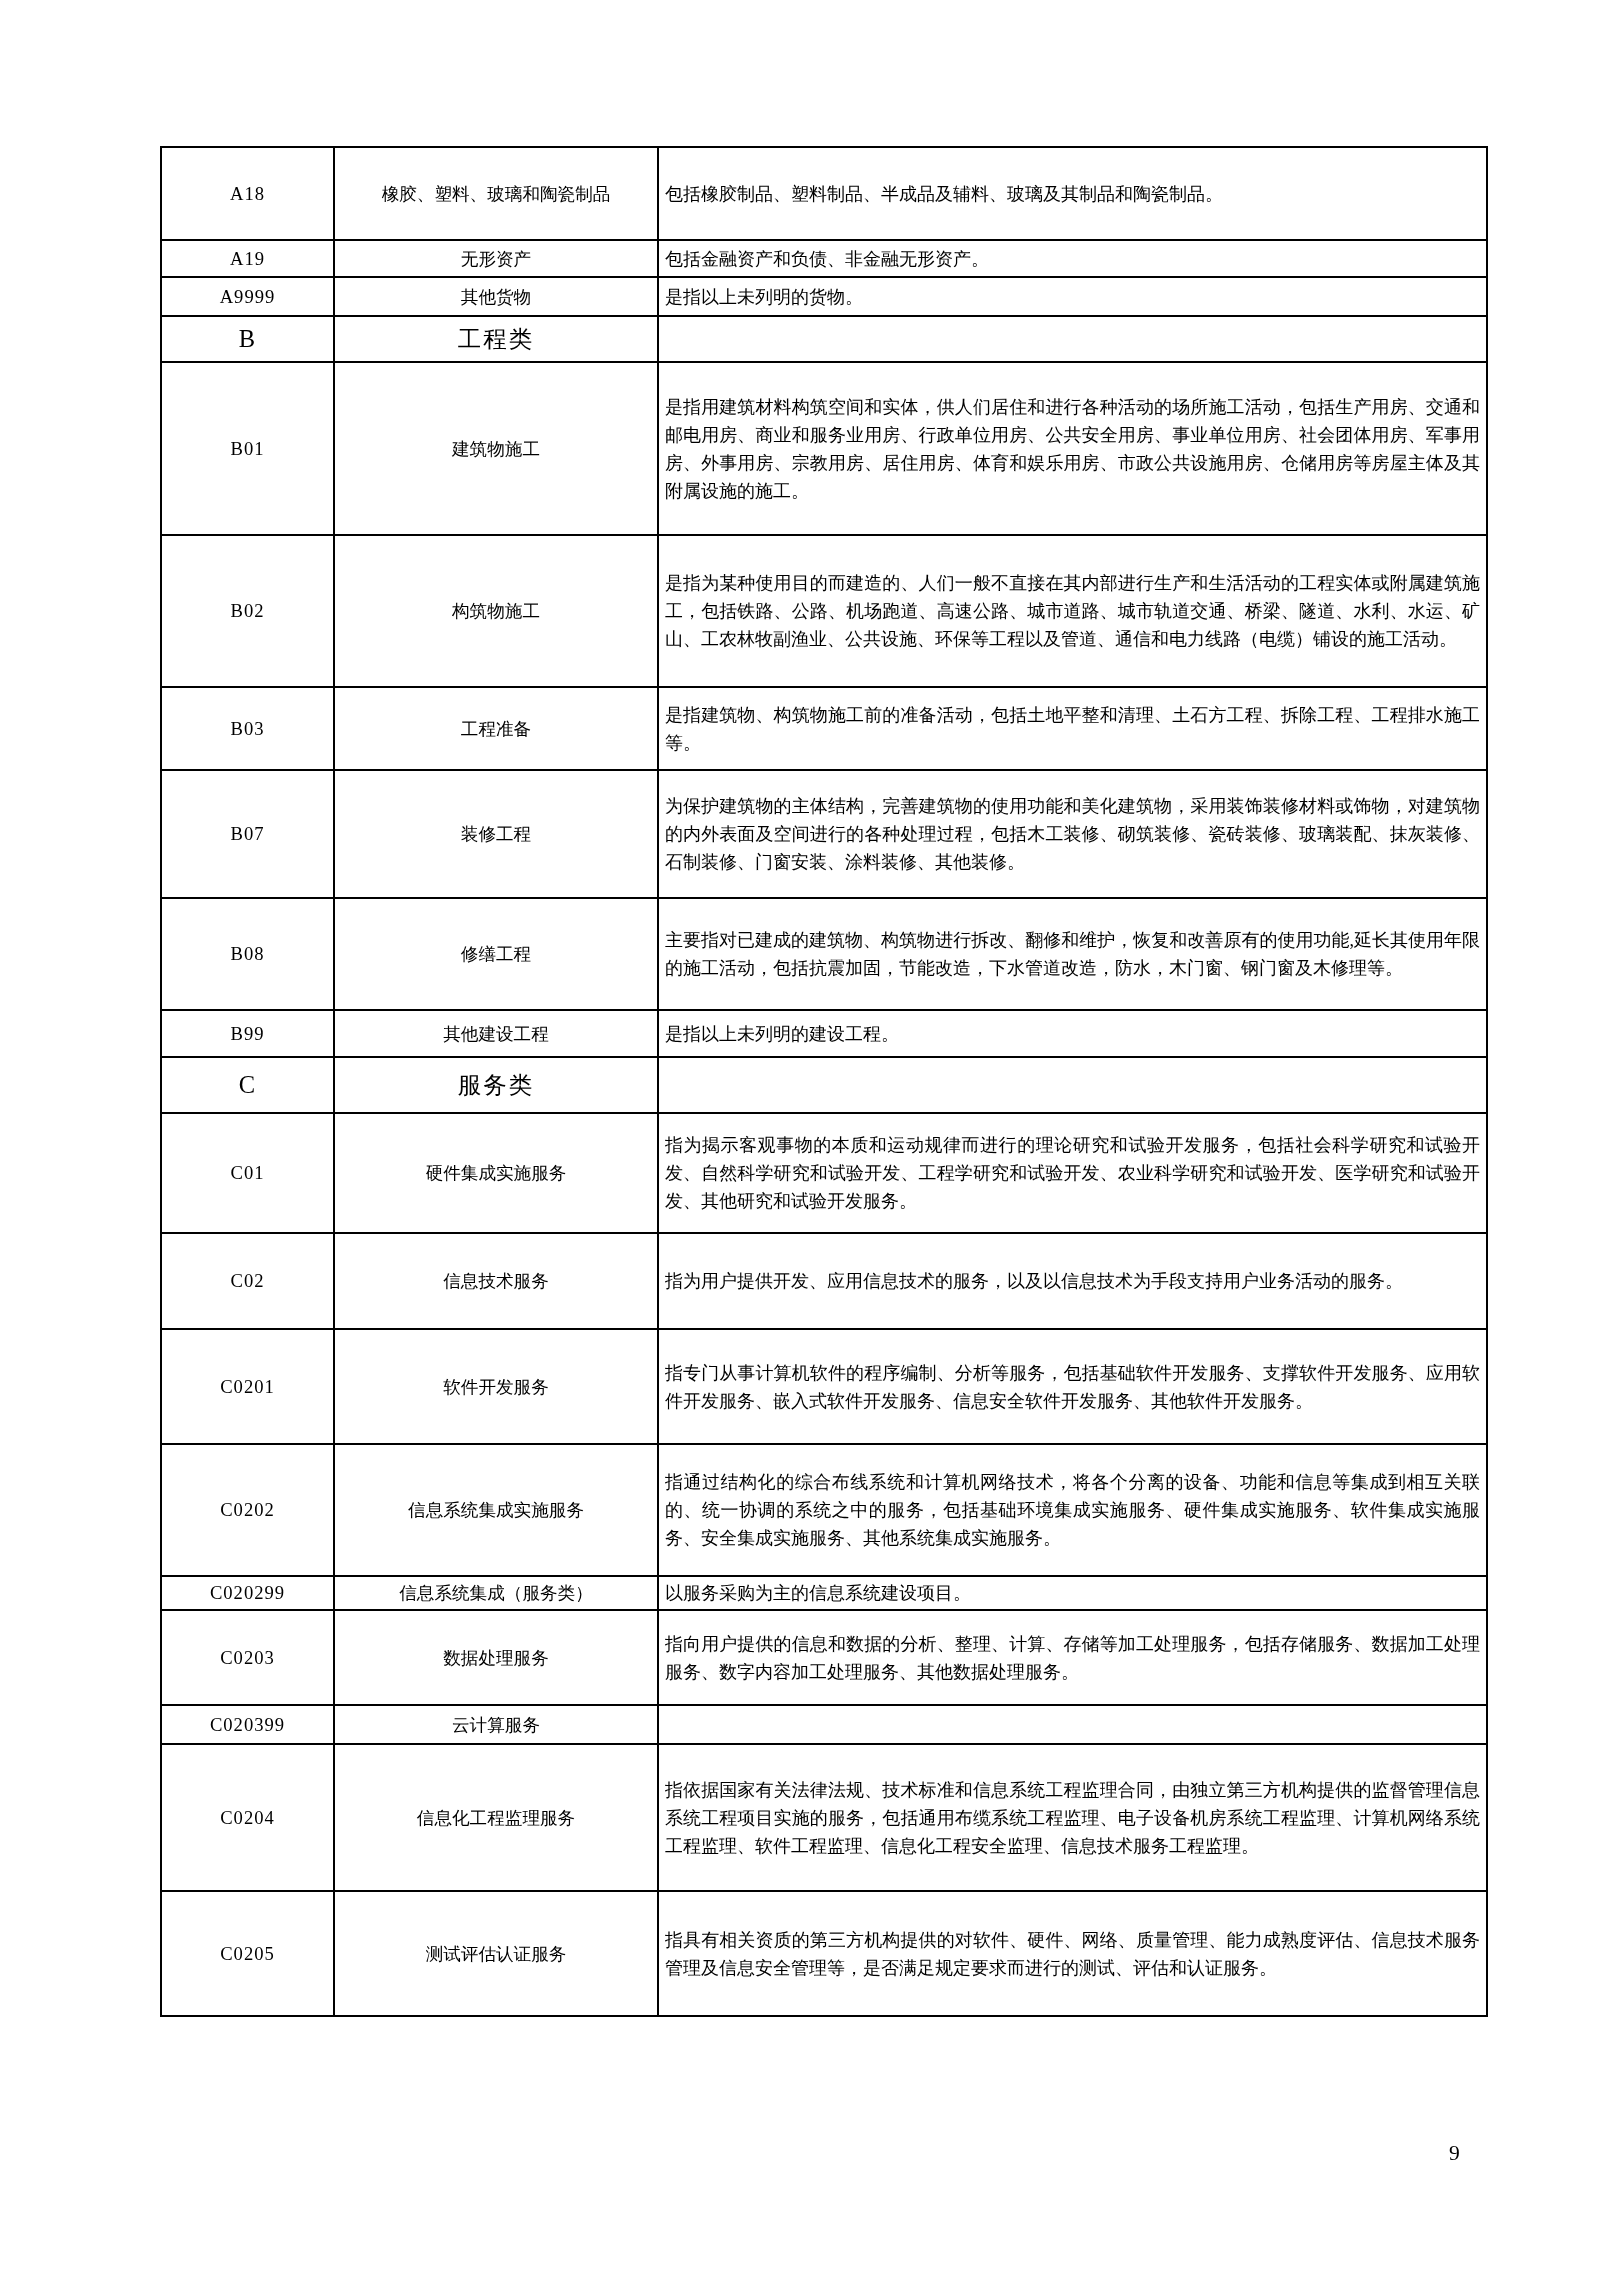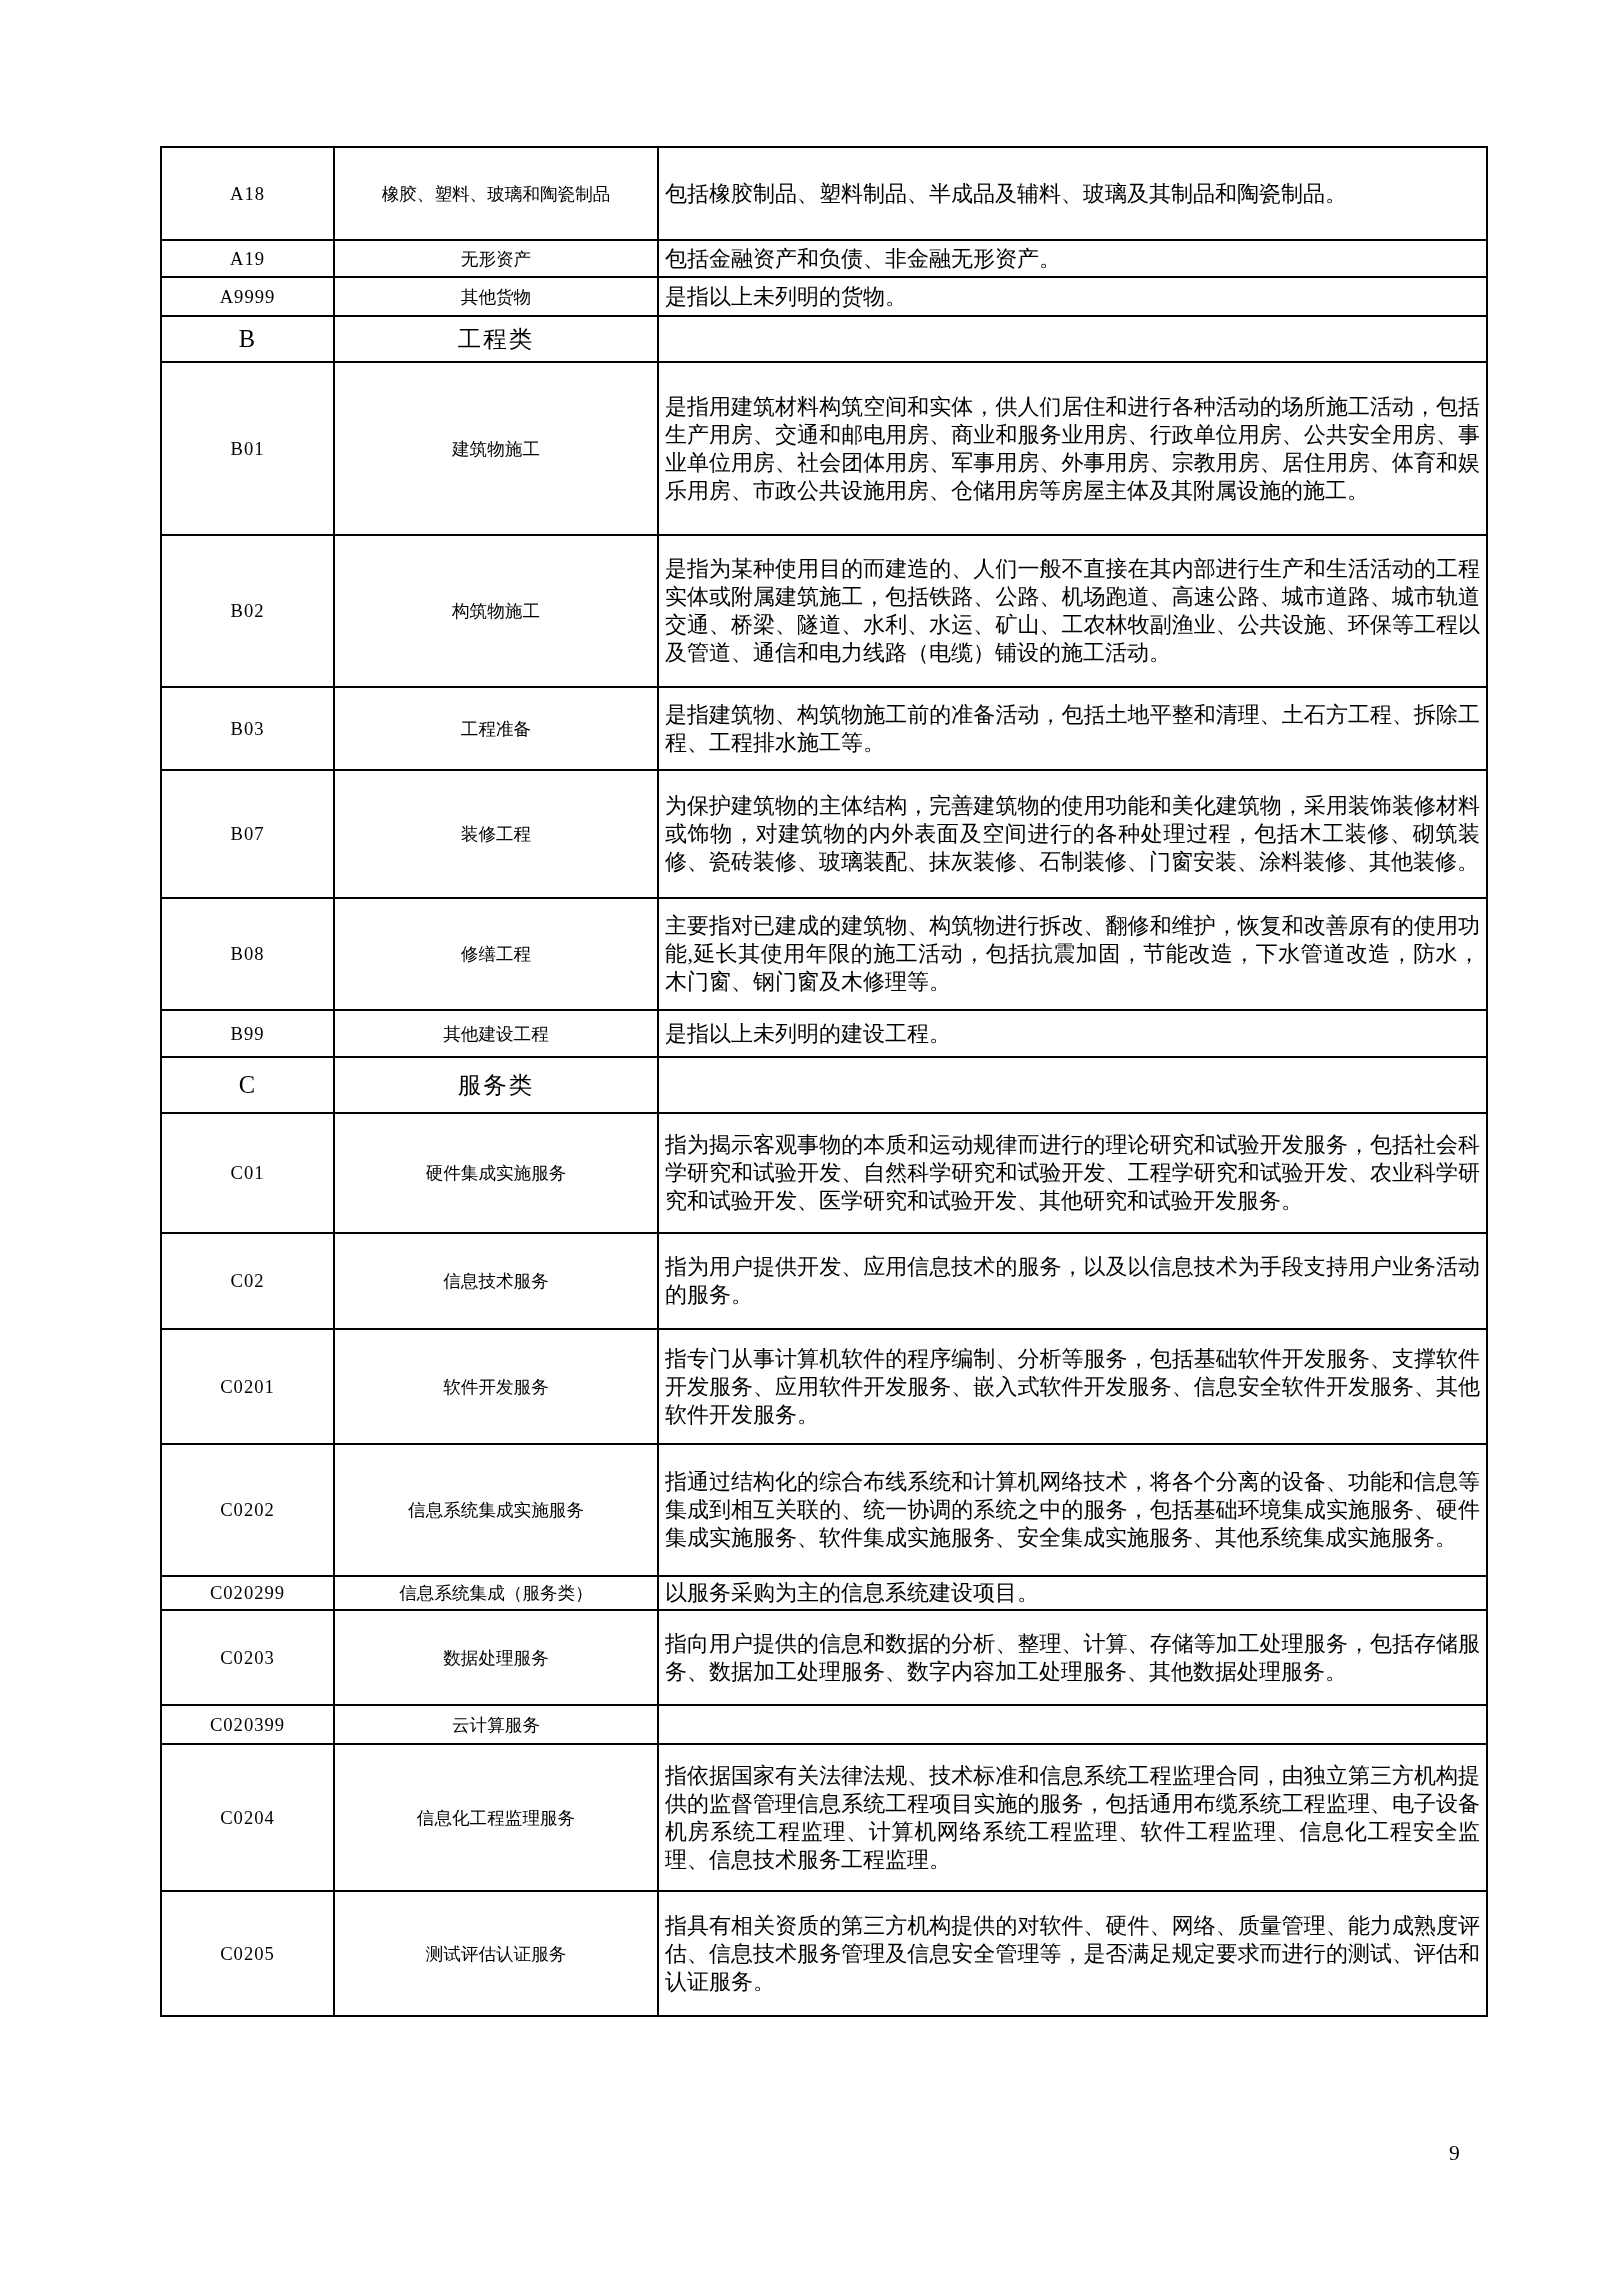--- a/index.html
+++ b/index.html
@@ -42,21 +42,21 @@
     text-align: center;
     font-size: 18.6px;
     letter-spacing: 1px;
   }
   td.name {
     text-align: center;
     font-size: 17.6px;
   }
   td.desc {
     text-align: justify;
-    font-size: 22px;
+    font-size: 18px;
     line-height: 28px;
     padding: 3.9px 9.8px;
   }
   tr.section td.code { font-size: 24.5px; }
   tr.section td.name { font-size: 23.5px; letter-spacing: 2px; border-radius: 15px; }
   
   .h38  { height: 37px; }
   .h40  { height: 39px; }
   .h43  { height: 34px; }
   .h47  { height: 46px; }

